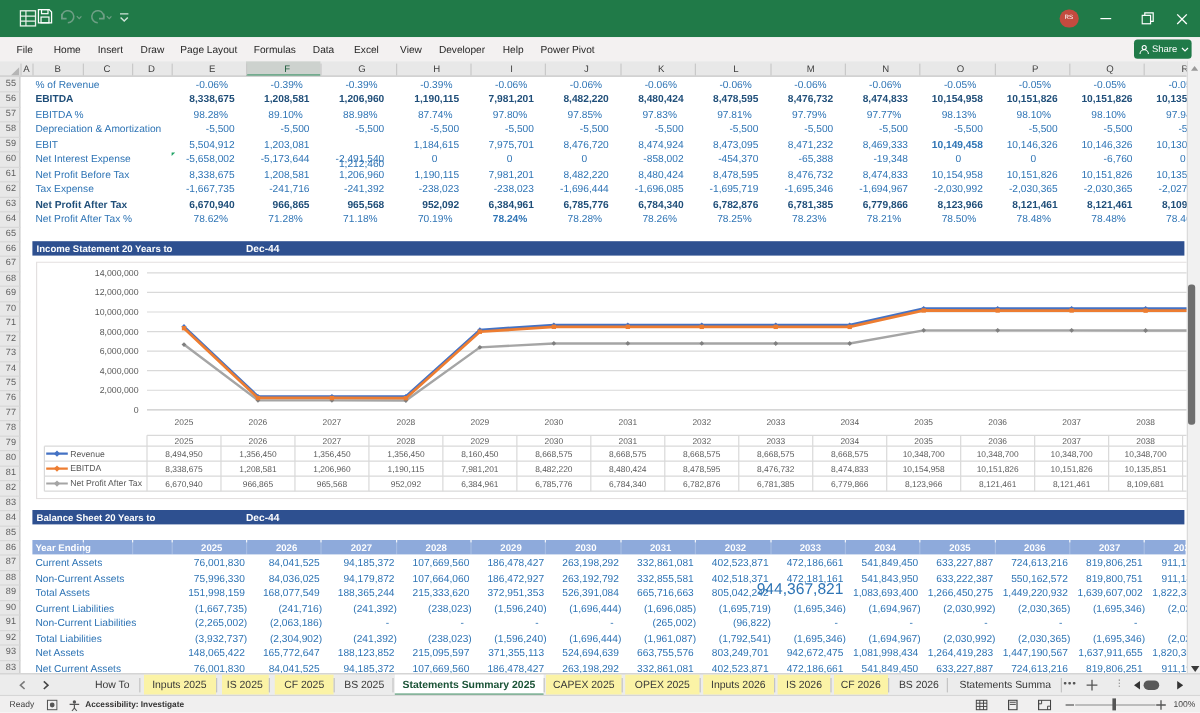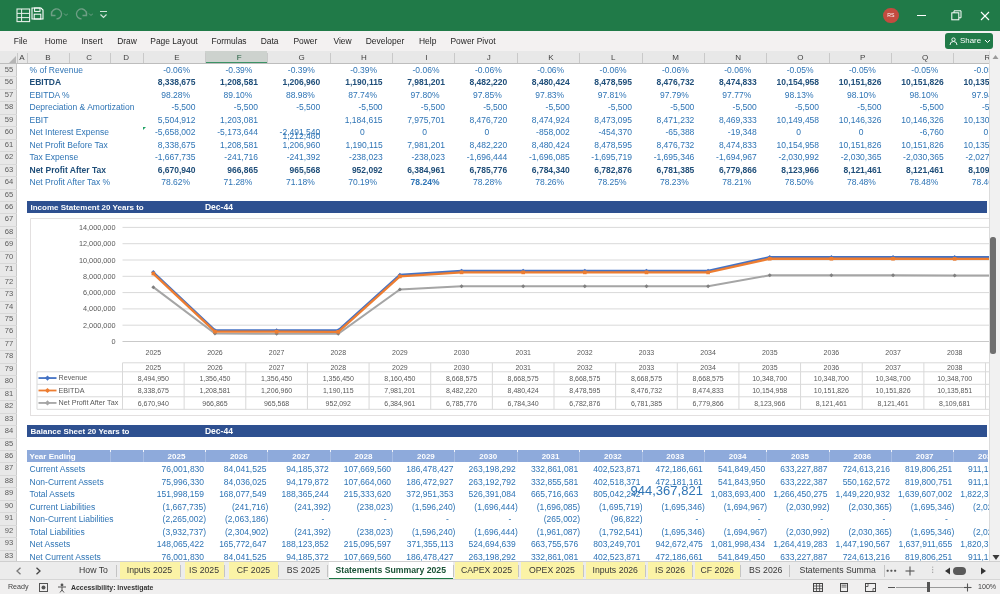--- a/index.html
+++ b/index.html
@@ -44,21 +44,21 @@
     </svg>
   </div>
 <div class="abs" style="left:0;top:30.5px;width:1000px;height:20px;background:#F3F1F1">
     <div class="abs nw" style="left:20.6px;top:0;height:20px;line-height:20px;font-size:8.45px;color:#262626;transform:translateX(-50%)">File</div>
     <div class="abs nw" style="left:56px;top:0;height:20px;line-height:20px;font-size:8.45px;color:#262626;transform:translateX(-50%)">Home</div>
     <div class="abs nw" style="left:92px;top:0;height:20px;line-height:20px;font-size:8.45px;color:#262626;transform:translateX(-50%)">Insert</div>
     <div class="abs nw" style="left:127px;top:0;height:20px;line-height:20px;font-size:8.45px;color:#262626;transform:translateX(-50%)">Draw</div>
     <div class="abs nw" style="left:174px;top:0;height:20px;line-height:20px;font-size:8.45px;color:#262626;transform:translateX(-50%)">Page Layout</div>
     <div class="abs nw" style="left:229px;top:0;height:20px;line-height:20px;font-size:8.45px;color:#262626;transform:translateX(-50%)">Formulas</div>
     <div class="abs nw" style="left:269.6px;top:0;height:20px;line-height:20px;font-size:8.45px;color:#262626;transform:translateX(-50%)">Data</div>
-    <div class="abs nw" style="left:305.4px;top:0;height:20px;line-height:20px;font-size:8.45px;color:#262626;transform:translateX(-50%)">Power</div>
+    <div class="abs nw" style="left:305.4px;top:0;height:20px;line-height:20px;font-size:8.45px;color:#262626;transform:translateX(-50%)">Excel</div>
     <div class="abs nw" style="left:342.5px;top:0;height:20px;line-height:20px;font-size:8.45px;color:#262626;transform:translateX(-50%)">View</div>
     <div class="abs nw" style="left:385px;top:0;height:20px;line-height:20px;font-size:8.45px;color:#262626;transform:translateX(-50%)">Developer</div>
     <div class="abs nw" style="left:427.7px;top:0;height:20px;line-height:20px;font-size:8.45px;color:#262626;transform:translateX(-50%)">Help</div>
     <div class="abs nw" style="left:473px;top:0;height:20px;line-height:20px;font-size:8.45px;color:#262626;transform:translateX(-50%)">Power Pivot</div>
     <div class="abs" style="left:944.5px;top:2.5px;width:48px;height:15.5px;background:rgba(29,120,70,0.99);border-radius:3px;color:#fff">
       <svg class="abs" style="left:4px;top:3.5px" width="9" height="9" viewBox="0 0 9 9">
         <circle cx="4.5" cy="2.6" r="1.7" fill="none" stroke="#fff" stroke-width="0.9"></circle>
         <path d="M1 8 a3.5 3.5 0 0 1 7 0" fill="none" stroke="#fff" stroke-width="0.9"></path>
       </svg>
       <div class="abs nw" style="left:15.5px;top:0;height:15.5px;line-height:15.5px;font-size:7.9px;color:rgba(255,255,255,0.99)">Share</div>
@@ -252,21 +252,21 @@
     <div class="abs nw" style="right:804.45px;top:49.80px;height:12.45px;line-height:12.45px;font-size:8.5px;color:#2E74B5;font-weight:400">5,504,912</div>
     <div class="abs nw" style="right:742.10px;top:49.80px;height:12.45px;line-height:12.45px;font-size:8.5px;color:#2E74B5;font-weight:400">1,203,081</div>
     <div class="abs nw" style="right:679.75px;top:66px;height:12.45px;line-height:12.45px;font-size:8.5px;color:#2E74B5;font-weight:400">1,212,460</div>
     <div class="abs nw" style="right:617.40px;top:49.80px;height:12.45px;line-height:12.45px;font-size:8.5px;color:#2E74B5;font-weight:400">1,184,615</div>
     <div class="abs nw" style="right:555.05px;top:49.80px;height:12.45px;line-height:12.45px;font-size:8.5px;color:#2E74B5;font-weight:400">7,975,701</div>
     <div class="abs nw" style="right:492.70px;top:49.80px;height:12.45px;line-height:12.45px;font-size:8.5px;color:#2E74B5;font-weight:400">8,476,720</div>
     <div class="abs nw" style="right:430.35px;top:49.80px;height:12.45px;line-height:12.45px;font-size:8.5px;color:#2E74B5;font-weight:400">8,474,924</div>
     <div class="abs nw" style="right:368.00px;top:49.80px;height:12.45px;line-height:12.45px;font-size:8.5px;color:#2E74B5;font-weight:400">8,473,095</div>
     <div class="abs nw" style="right:305.65px;top:49.80px;height:12.45px;line-height:12.45px;font-size:8.5px;color:#2E74B5;font-weight:400">8,471,232</div>
     <div class="abs nw" style="right:243.30px;top:49.80px;height:12.45px;line-height:12.45px;font-size:8.5px;color:#2E74B5;font-weight:400">8,469,333</div>
-    <div class="abs nw" style="right:180.95px;top:49.80px;height:12.45px;line-height:12.45px;font-size:8.5px;color:#2E74B5;font-weight:400">10,149,458</div>
+    <div class="abs nw" style="right:180.95px;top:49.80px;height:12.45px;line-height:12.45px;font-size:8.5px;color:#2E74B5;font-weight:700">10,149,458</div>
     <div class="abs nw" style="right:118.60px;top:49.80px;height:12.45px;line-height:12.45px;font-size:8.5px;color:#2E74B5;font-weight:400">10,146,326</div>
     <div class="abs nw" style="right:56.25px;top:49.80px;height:12.45px;line-height:12.45px;font-size:8.5px;color:#2E74B5;font-weight:400">10,146,326</div>
     <div class="abs nw" style="right:-6.10px;top:49.80px;height:12.45px;line-height:12.45px;font-size:8.5px;color:#2E74B5;font-weight:400">10,130,351</div>
     <div class="abs nw" style="left:29.5px;top:62.25px;height:12.45px;line-height:12.45px;font-size:8.5px;color:#2E74B5;font-weight:400">Net Interest Expense</div>
     <div class="abs nw" style="right:804.45px;top:62.25px;height:12.45px;line-height:12.45px;font-size:8.5px;color:#2E74B5;font-weight:400">-5,658,002</div>
     <div class="abs nw" style="right:742.10px;top:62.25px;height:12.45px;line-height:12.45px;font-size:8.5px;color:#2E74B5;font-weight:400">-5,173,644</div>
     <div class="abs nw" style="right:679.75px;top:62.25px;height:12.45px;line-height:12.45px;font-size:8.5px;color:#2E74B5;font-weight:400">-2,491,540</div>
     <div class="abs nw" style="right:635.40px;top:62.25px;height:12.45px;line-height:12.45px;font-size:8.5px;color:#2E74B5;font-weight:400">0</div>
     <div class="abs nw" style="right:573.05px;top:62.25px;height:12.45px;line-height:12.45px;font-size:8.5px;color:#2E74B5;font-weight:400">0</div>
     <div class="abs nw" style="right:510.70px;top:62.25px;height:12.45px;line-height:12.45px;font-size:8.5px;color:#2E74B5;font-weight:400">0</div>

